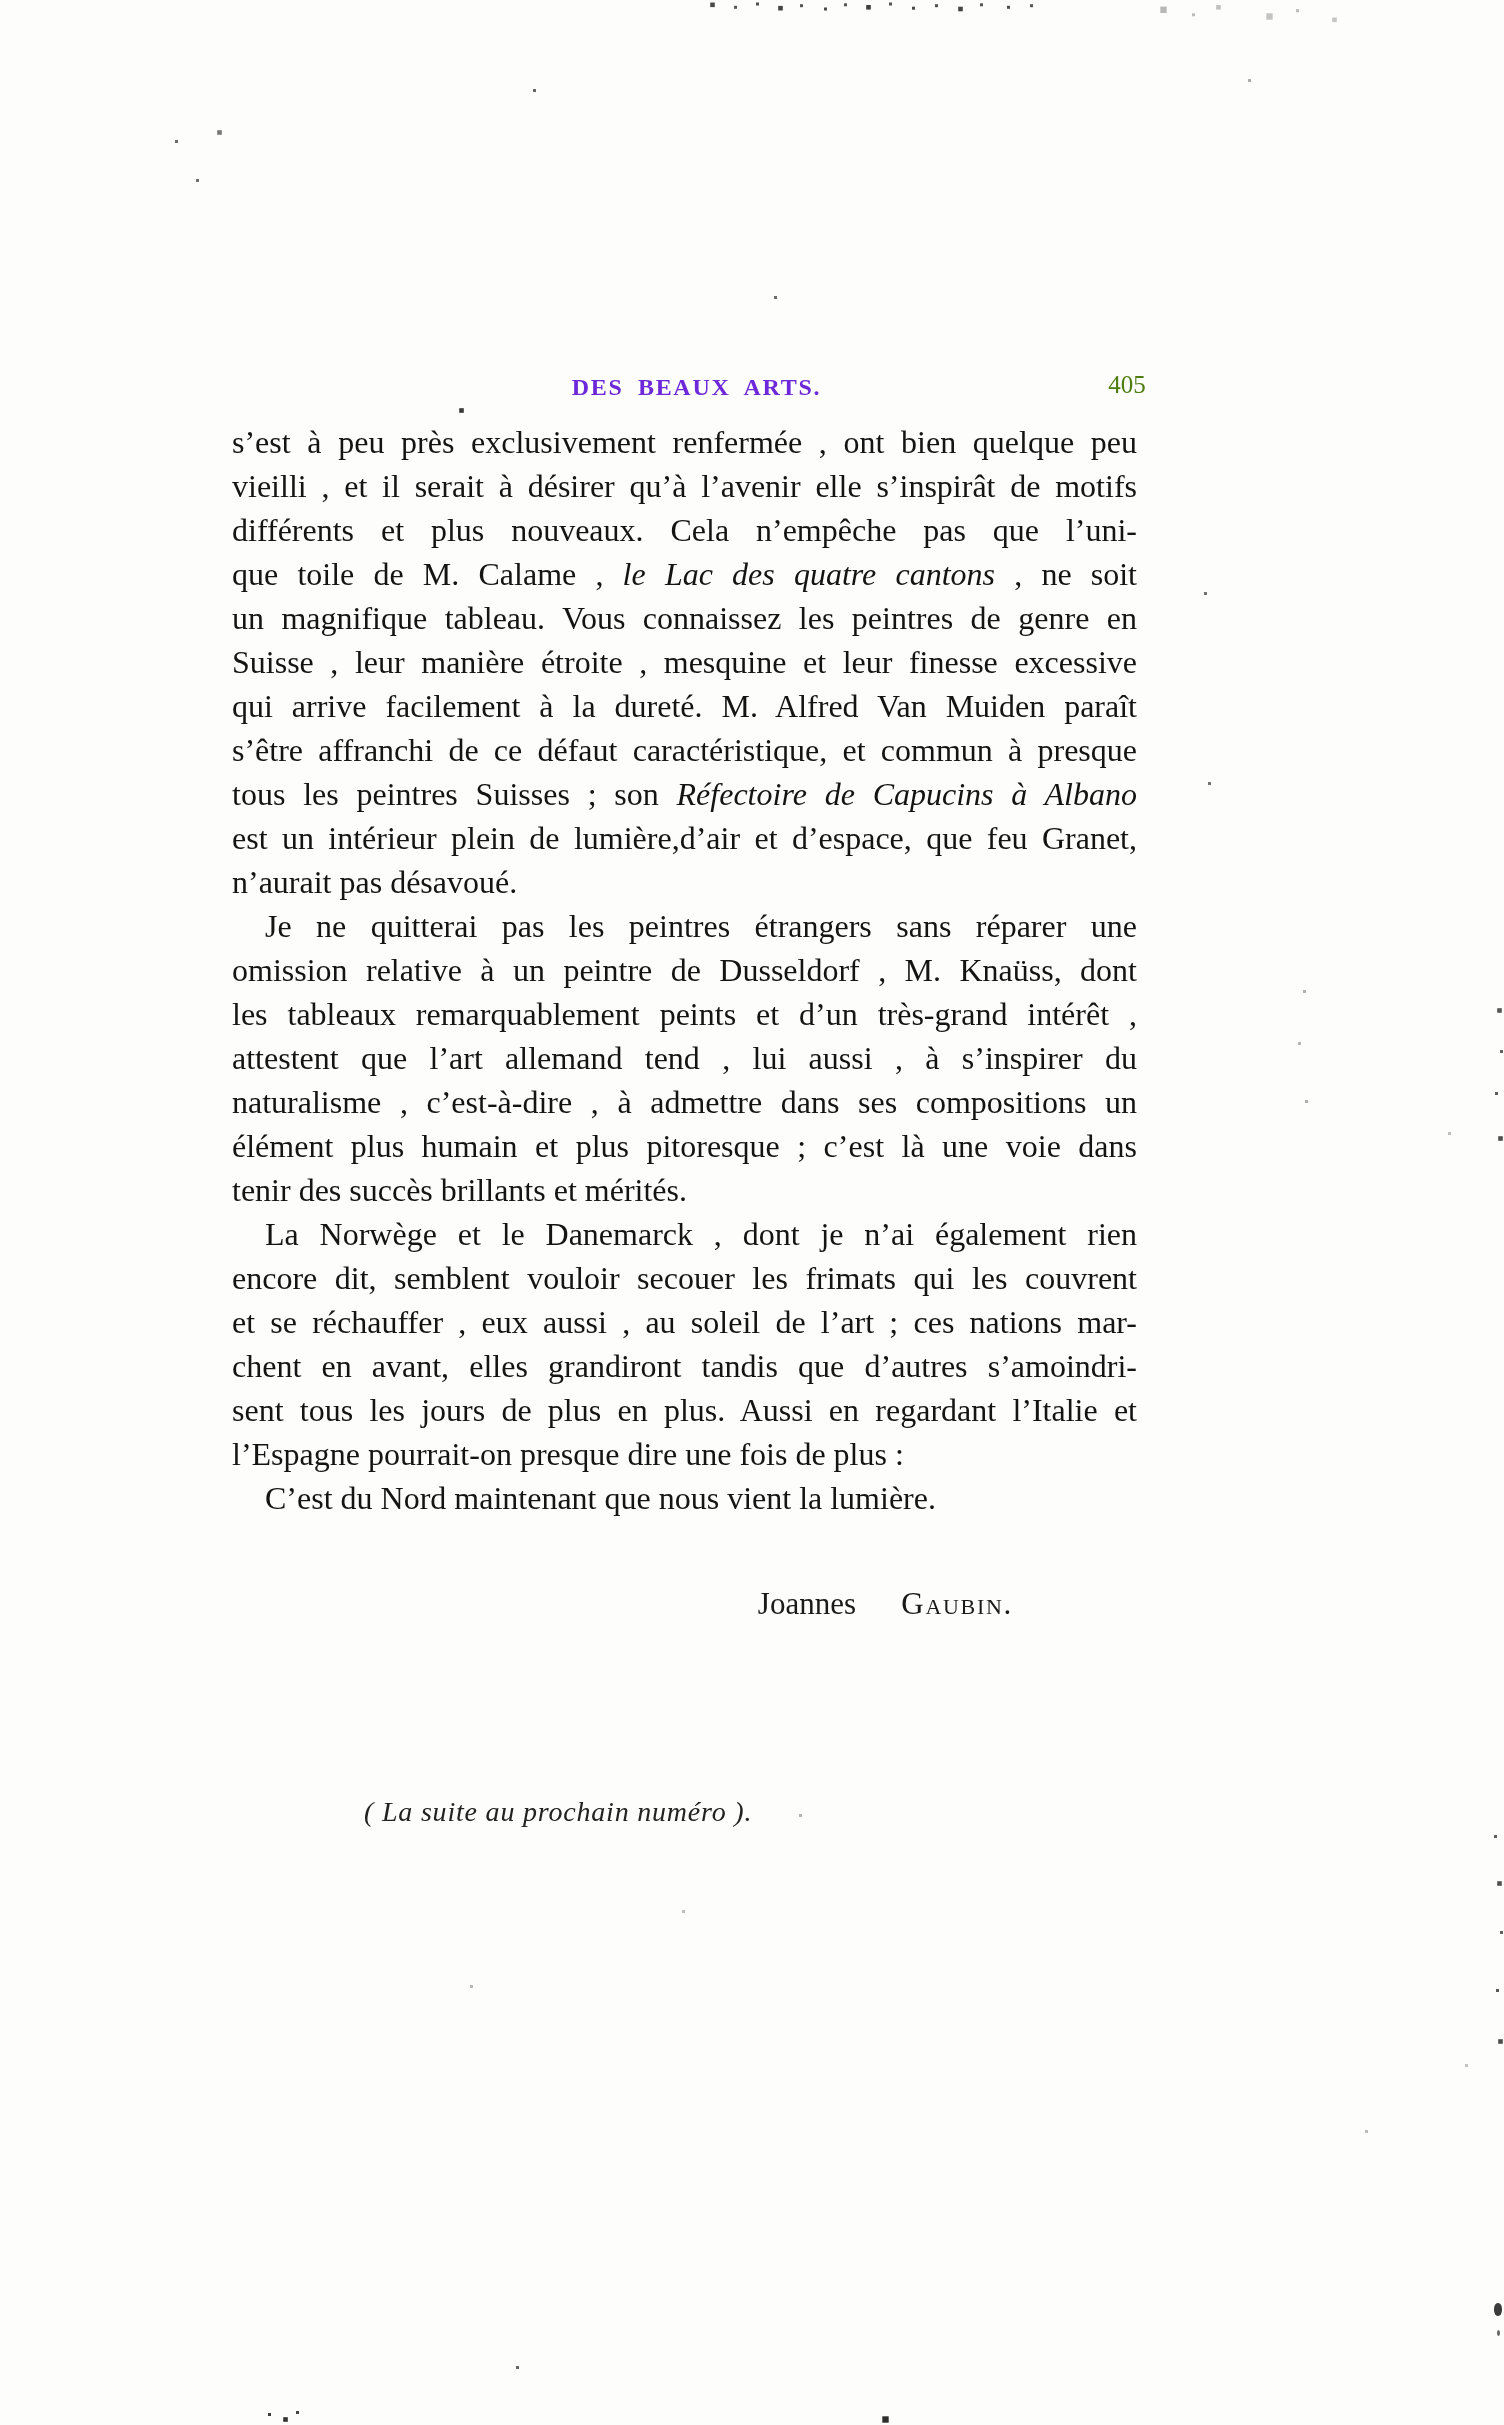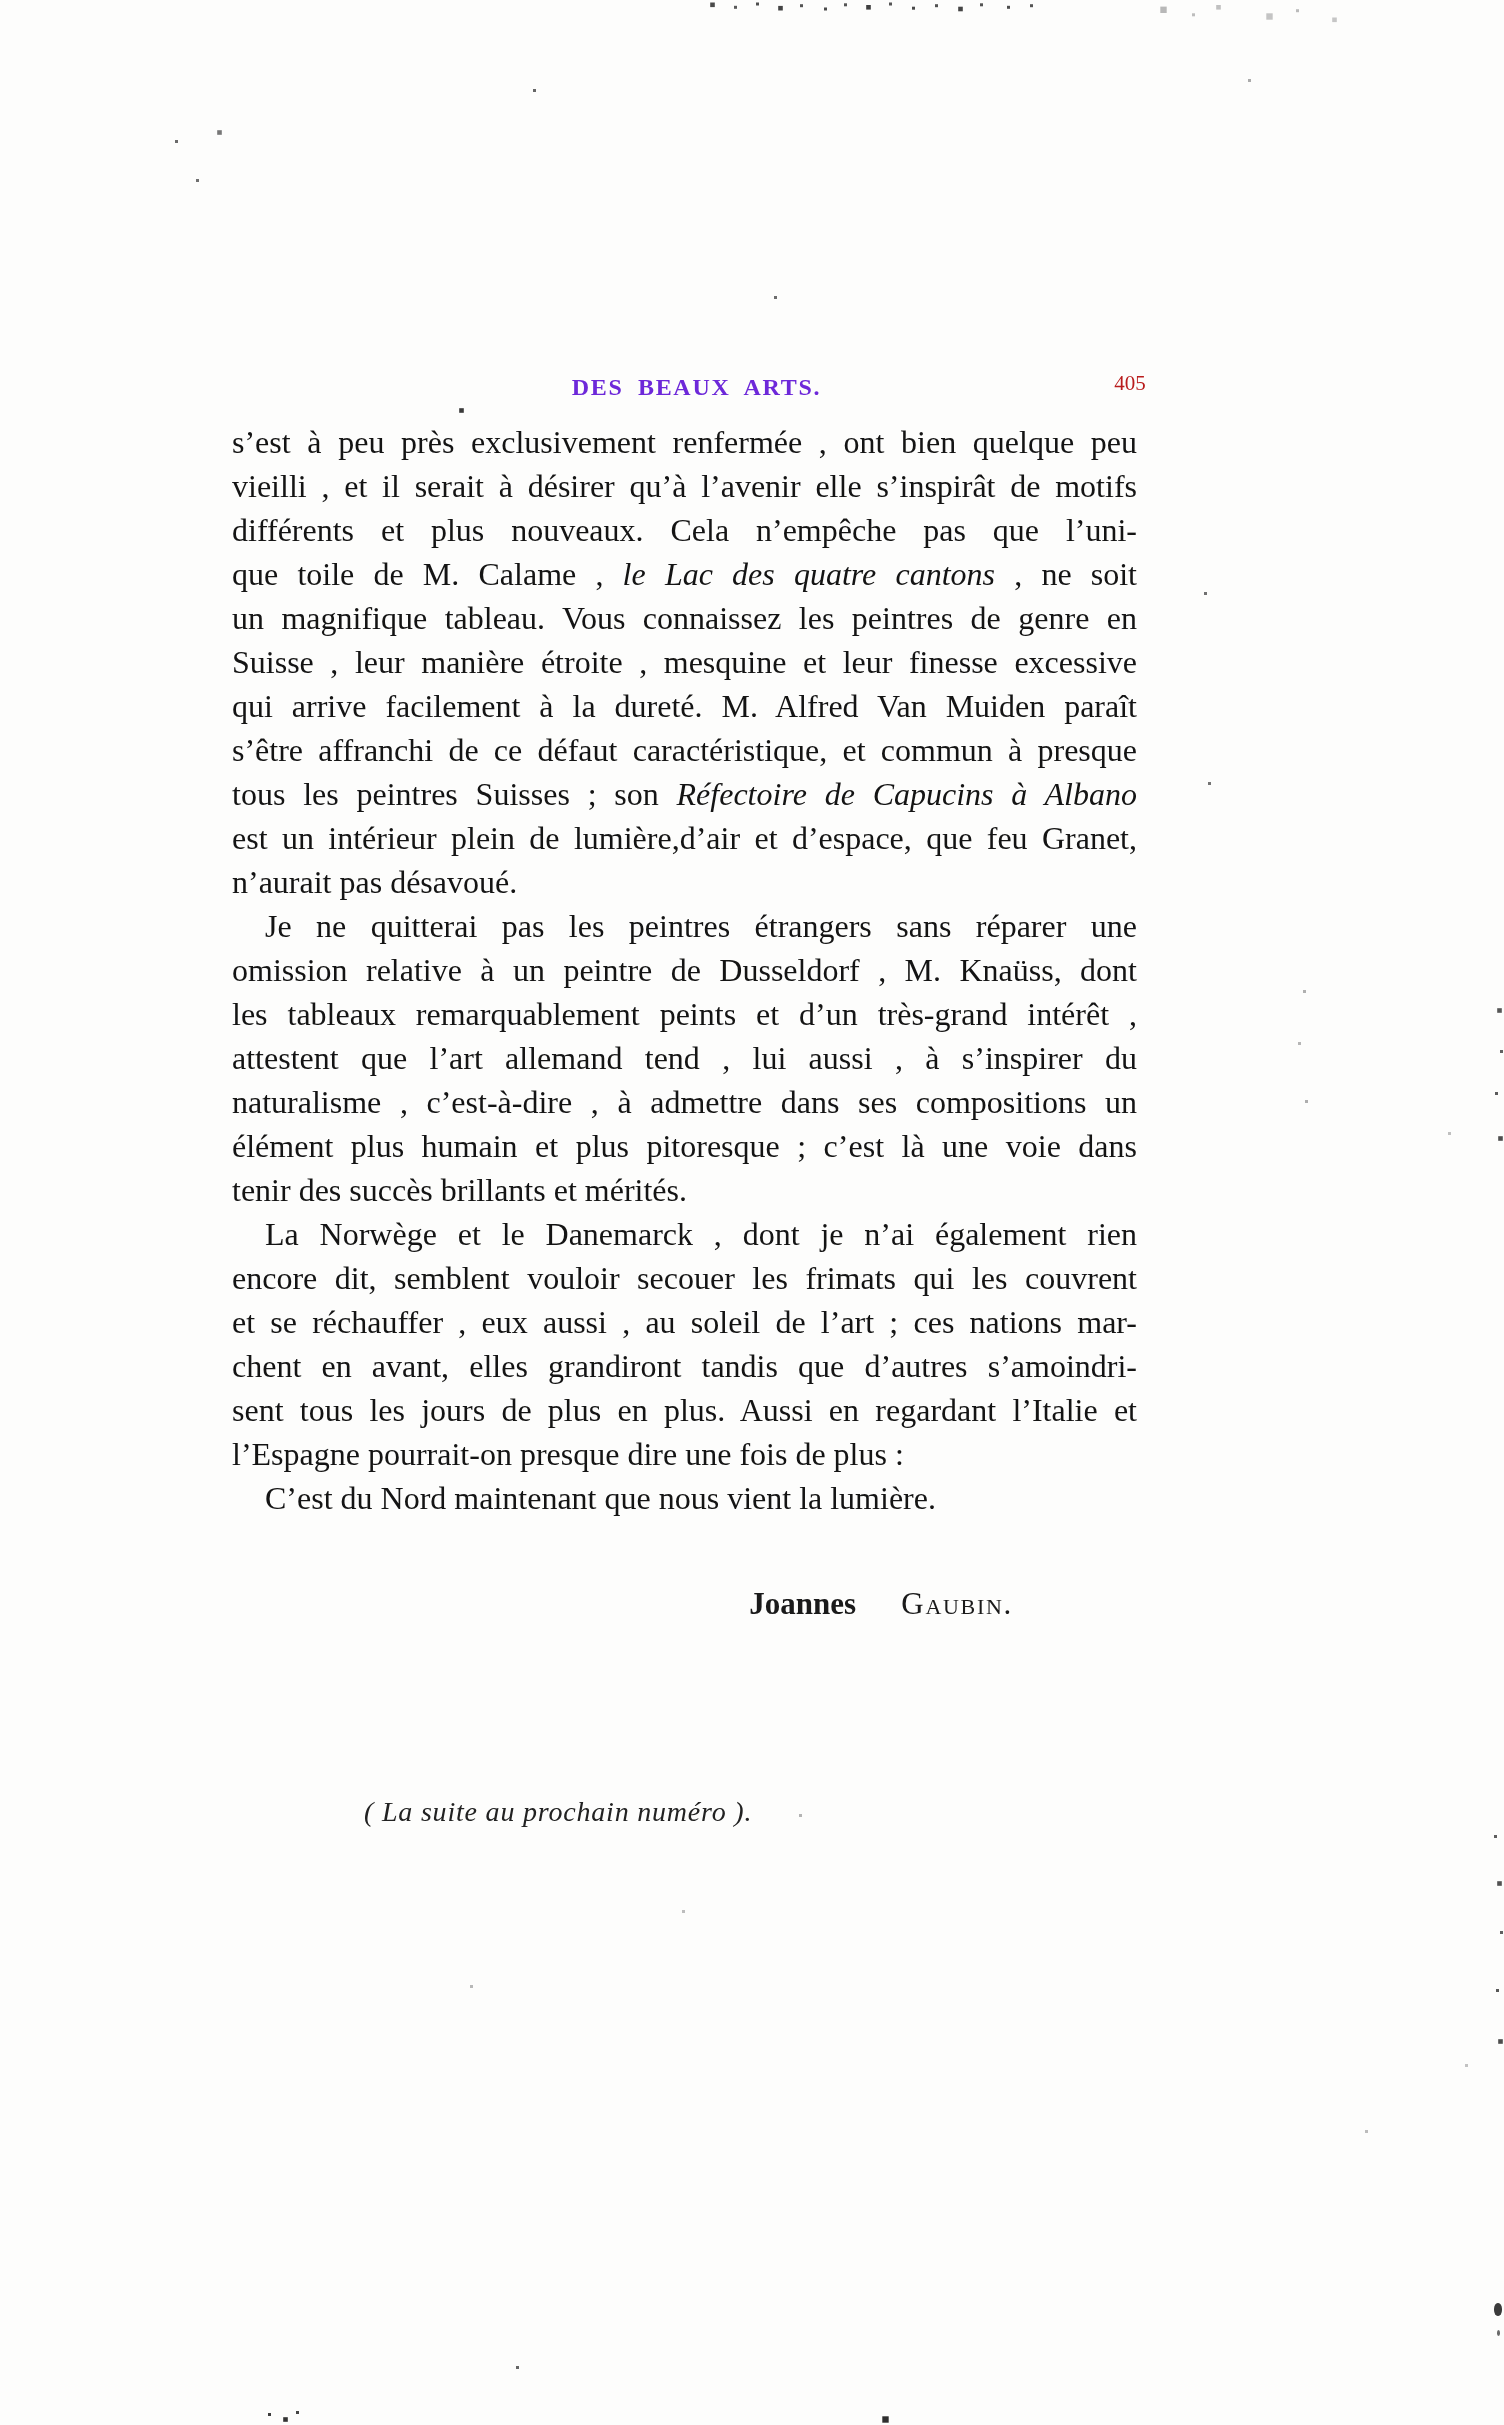--- a/index.html
+++ b/index.html
@@ -27,22 +27,22 @@
     font-size: 24px;
     font-weight: 700;
     letter-spacing: 1.7px;
     word-spacing: 6.7px;
     color: #6d28d9;
   }
   .page-number {
     position: absolute;
     right: 3.3px;
     top: -3.3px;
-    font-size: 21px;
-    color: #b91c1c;
+    font-size: 25px;
+    color: #4d7c0f;
     text-align: right;
   }
 
   
   .text-block {
     position: absolute;
     left: 232px;
     top: 420px;
     width: 905px;
     font-size: 32px;
@@ -69,21 +69,21 @@
     position: absolute;
     left: 244px;
     top: 1586px;
     width: 905px;
     text-align: right;
     padding-right: 136px;
     box-sizing: border-box;
     font-size: 31px;
     color: #1a1a1a;
   }
-  .signature .given { margin-right: 0.3em; font-weight: bold; }
+  .signature .given { margin-right: 0.3em; }
   .signature .surname {
     font-variant: small-caps;
     letter-spacing: 1.7px;
     margin-left: 36px;
   }
 
   
   .continuation-note {
     position: absolute;
     left: 364px;

